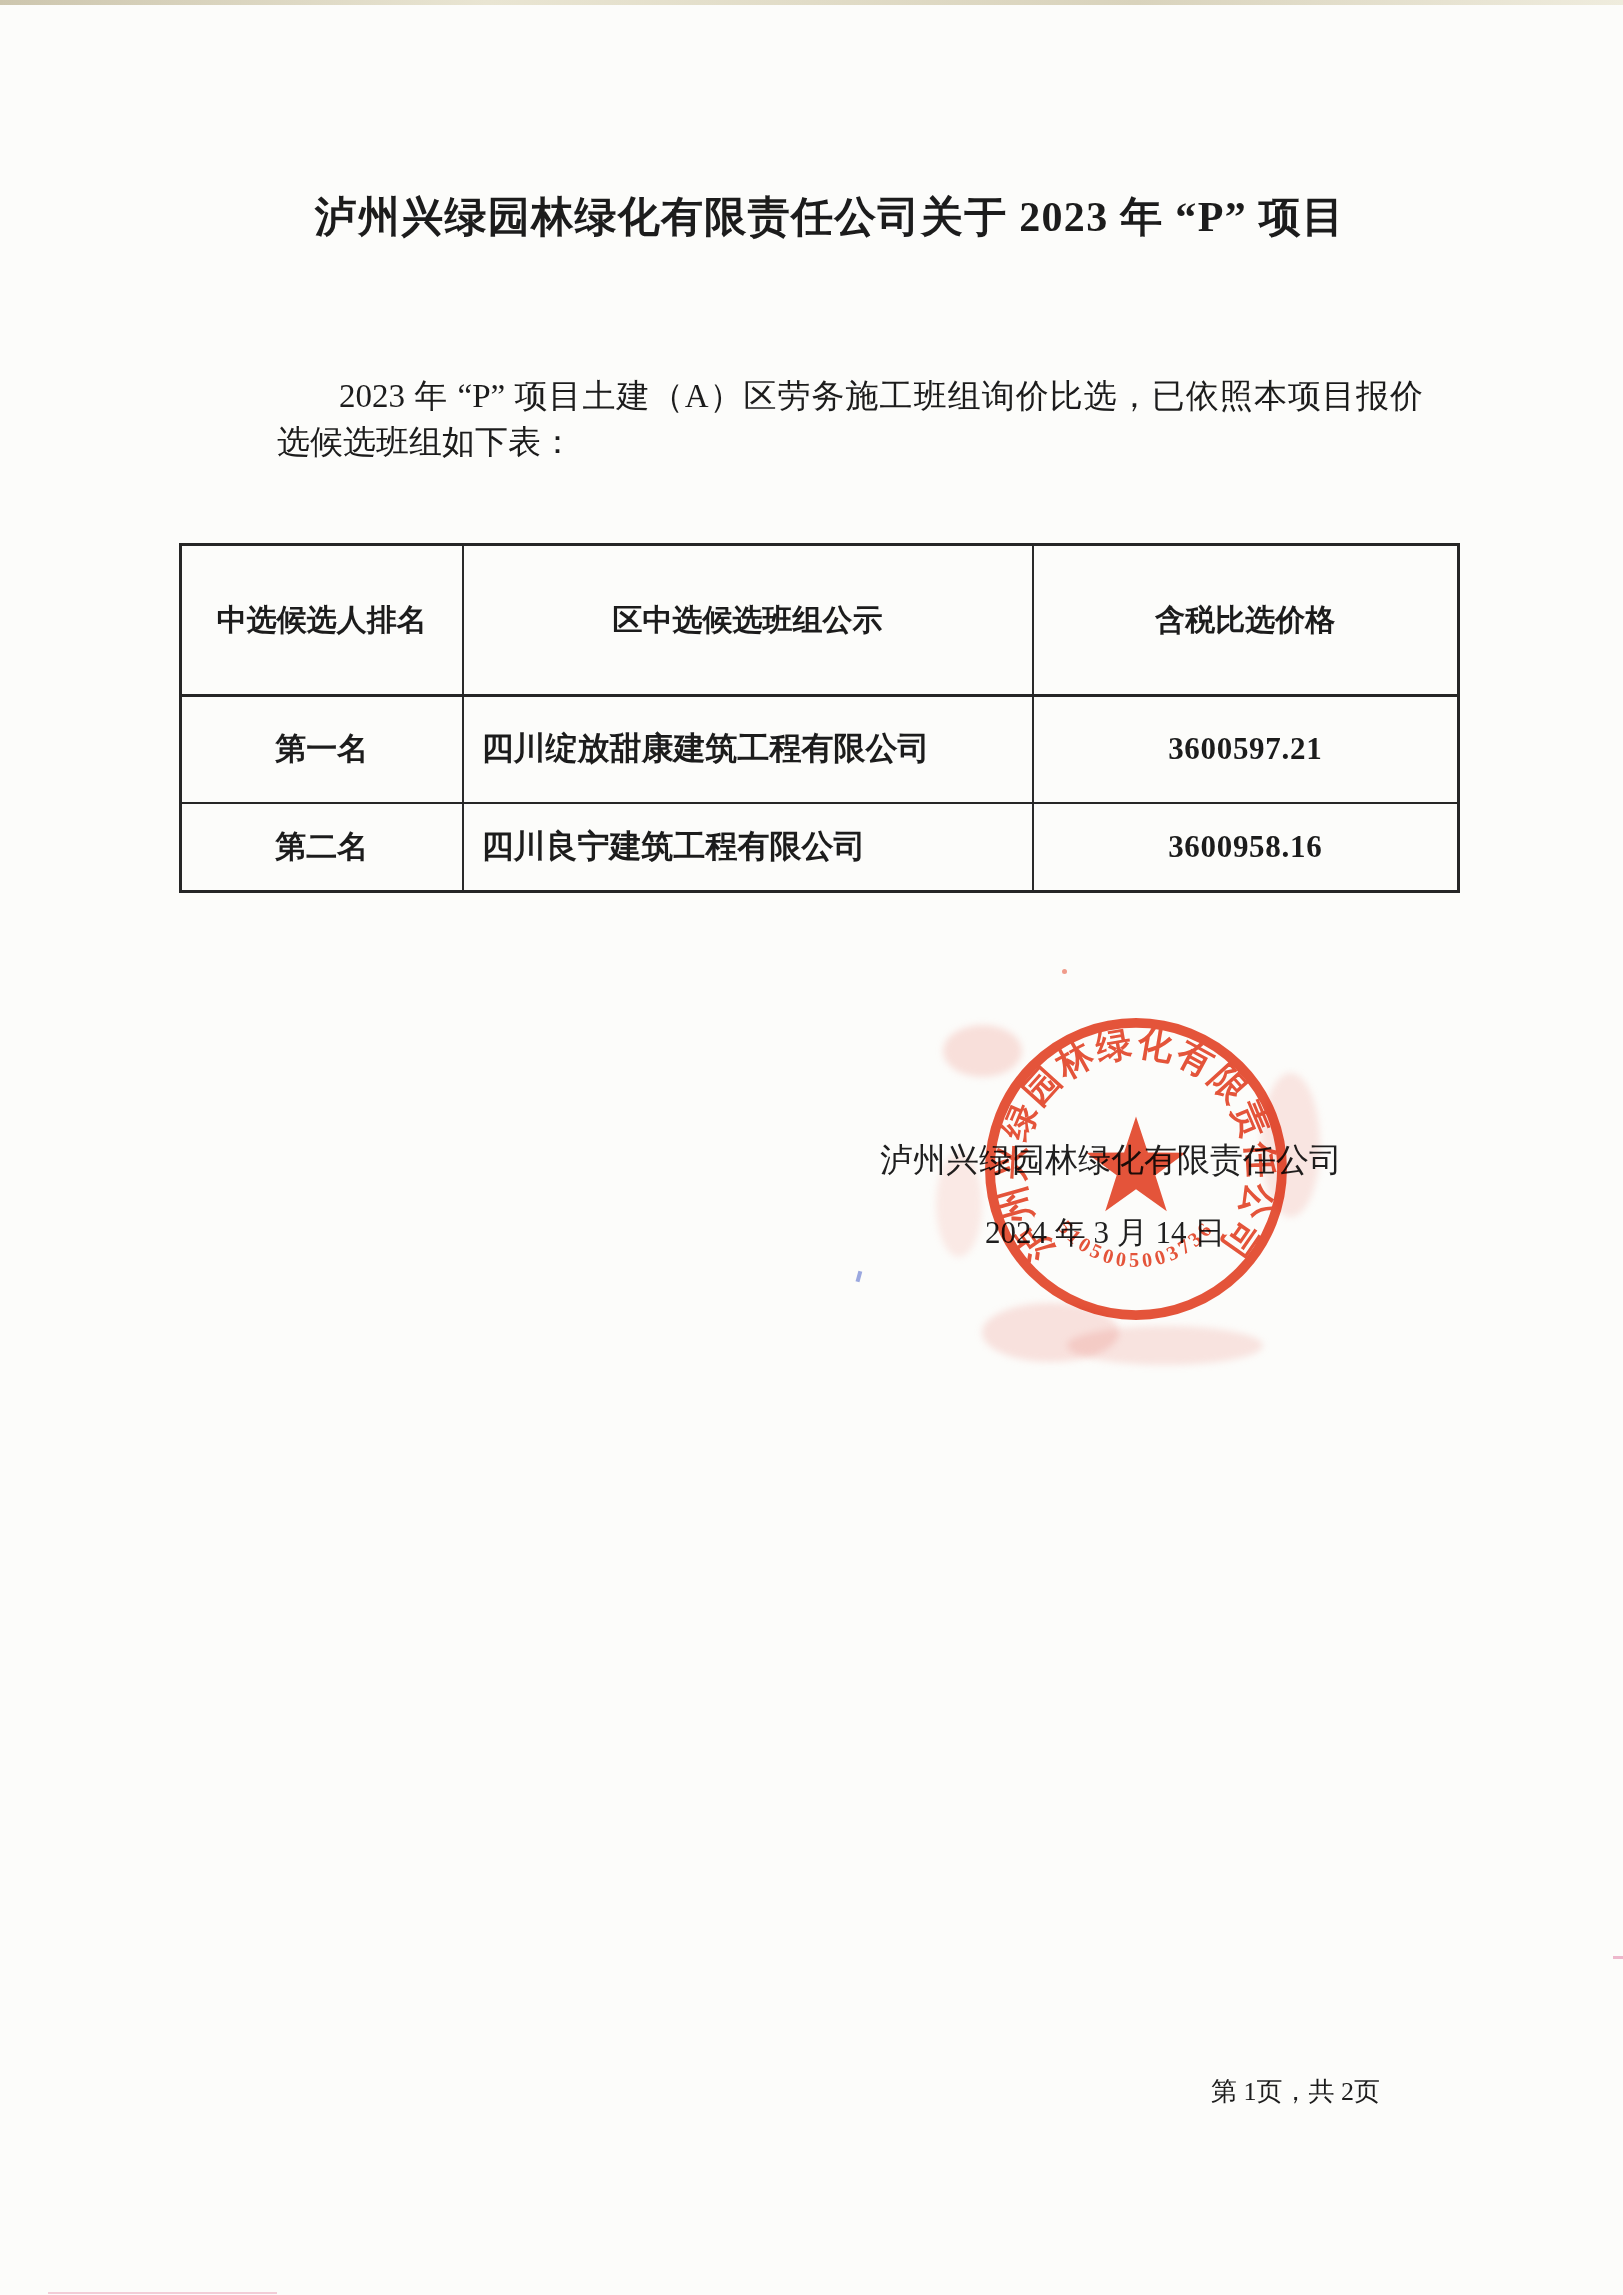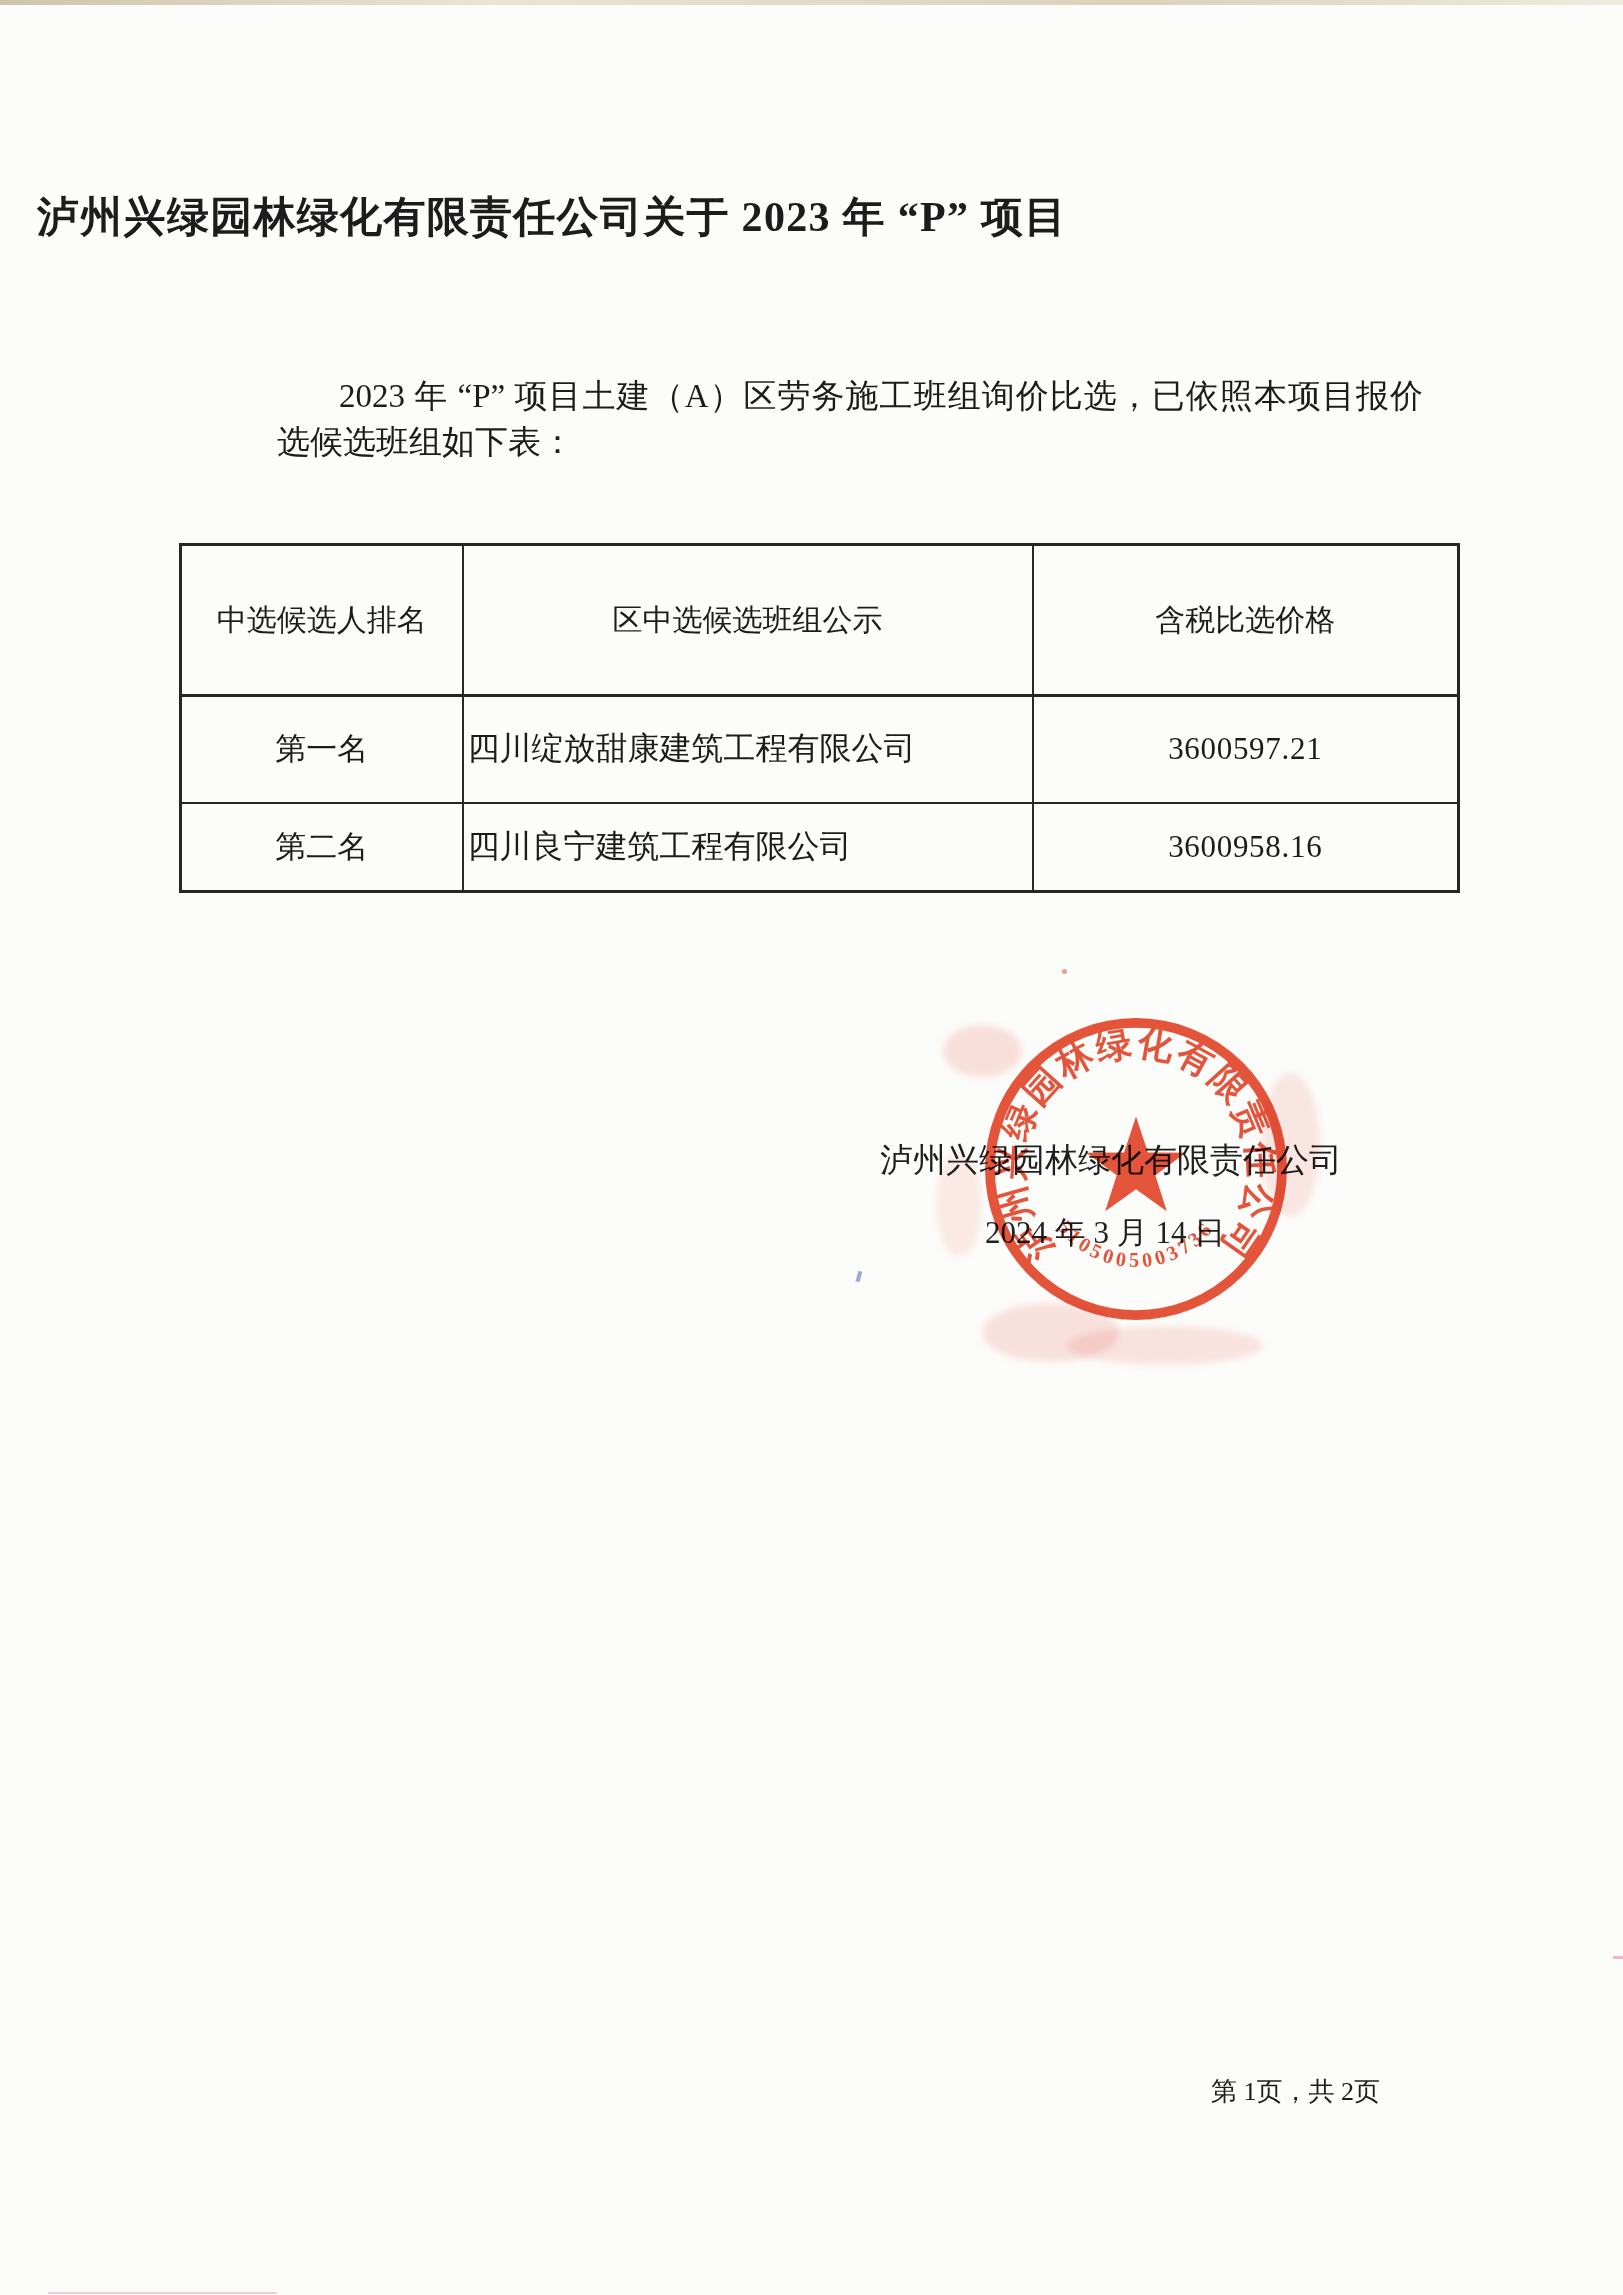--- a/index.html
+++ b/index.html
@@ -13,40 +13,40 @@
     color:#1c1c1c;
   }
   
   .scan-top-strip { position:absolute; left:0; top:0; width:1623px; height:4.6px;
     background:linear-gradient(to right,#cdc6ae,#e9e5d2 30%,#d9d3bc 70%,#efecdd); }
   .scan-bottom-line { position:absolute; left:48px; top:2292px; width:229px; height:2px; background:#f0b8c8; opacity:.7; }
   .scan-right-tick { position:absolute; left:1613px; top:1956px; width:10.5px; height:2.6px; background:#e8a6c0; opacity:.8; }
   .speck-red { position:absolute; left:1062px; top:969px; width:5.2px; height:5.2px; border-radius:50%; background:#e85a40; opacity:.6; }
   .speck-blue { position:absolute; left:857px; top:1271px; width:3.9px; height:10.5px; background:#4a63c8; opacity:.55; transform:rotate(15deg); }
 
-  .title { position:absolute; left:37px; right:0; text-align:left;
+  .title { position:absolute; left:37px; right:0; text-align:center;
     font-size:42px; font-weight:bold; letter-spacing:1.3px; white-space:nowrap; }
   .title-1 { top:189px; }
   .title-2 { top:281px; }
 
   .body-text { position:absolute; left:241px; top:373px; width:1182px;
     font-size:33px; line-height:46px; }
   .body-line { text-align:justify; text-align-last:justify;margin-left:36px; }
   .body-line.first { text-indent:62px; }
   .body-line.last { text-align:left; text-align-last:left; }
 
   table.result {
     position:absolute; left:179px; top:543px;
     width:1278px; table-layout:fixed; border-collapse:collapse;
     border:3.3px solid #262626;
   }
   table.result td, table.result th {
     border-left:2px solid #2a2a2a; border-right:2px solid #2a2a2a;
     border-top:2.6px solid #262626; border-bottom:2.6px solid #262626;
-    font-weight:normal; padding:4px; overflow:hidden;border-radius:17px;
+    font-weight:bold; padding:18px; overflow:hidden;border-radius:17px;
   }
   tr.header-row { height:151px; }
   tr.header-row th { font-size:30px; text-align:center; border-bottom-width:3.3px; }
   tr.data-row-1 { height:107px; }
   tr.data-row-2 { height:89px; }
   tr.data-row-3 { height:94px; }
   td.cell-rank { font-size:31px; text-align:center; }
   td.cell-company { font-size:32px; text-align:left; padding-left:18.3px; }
   td.cell-price { font-size:31px; text-align:center; letter-spacing:0.7px; }
 

